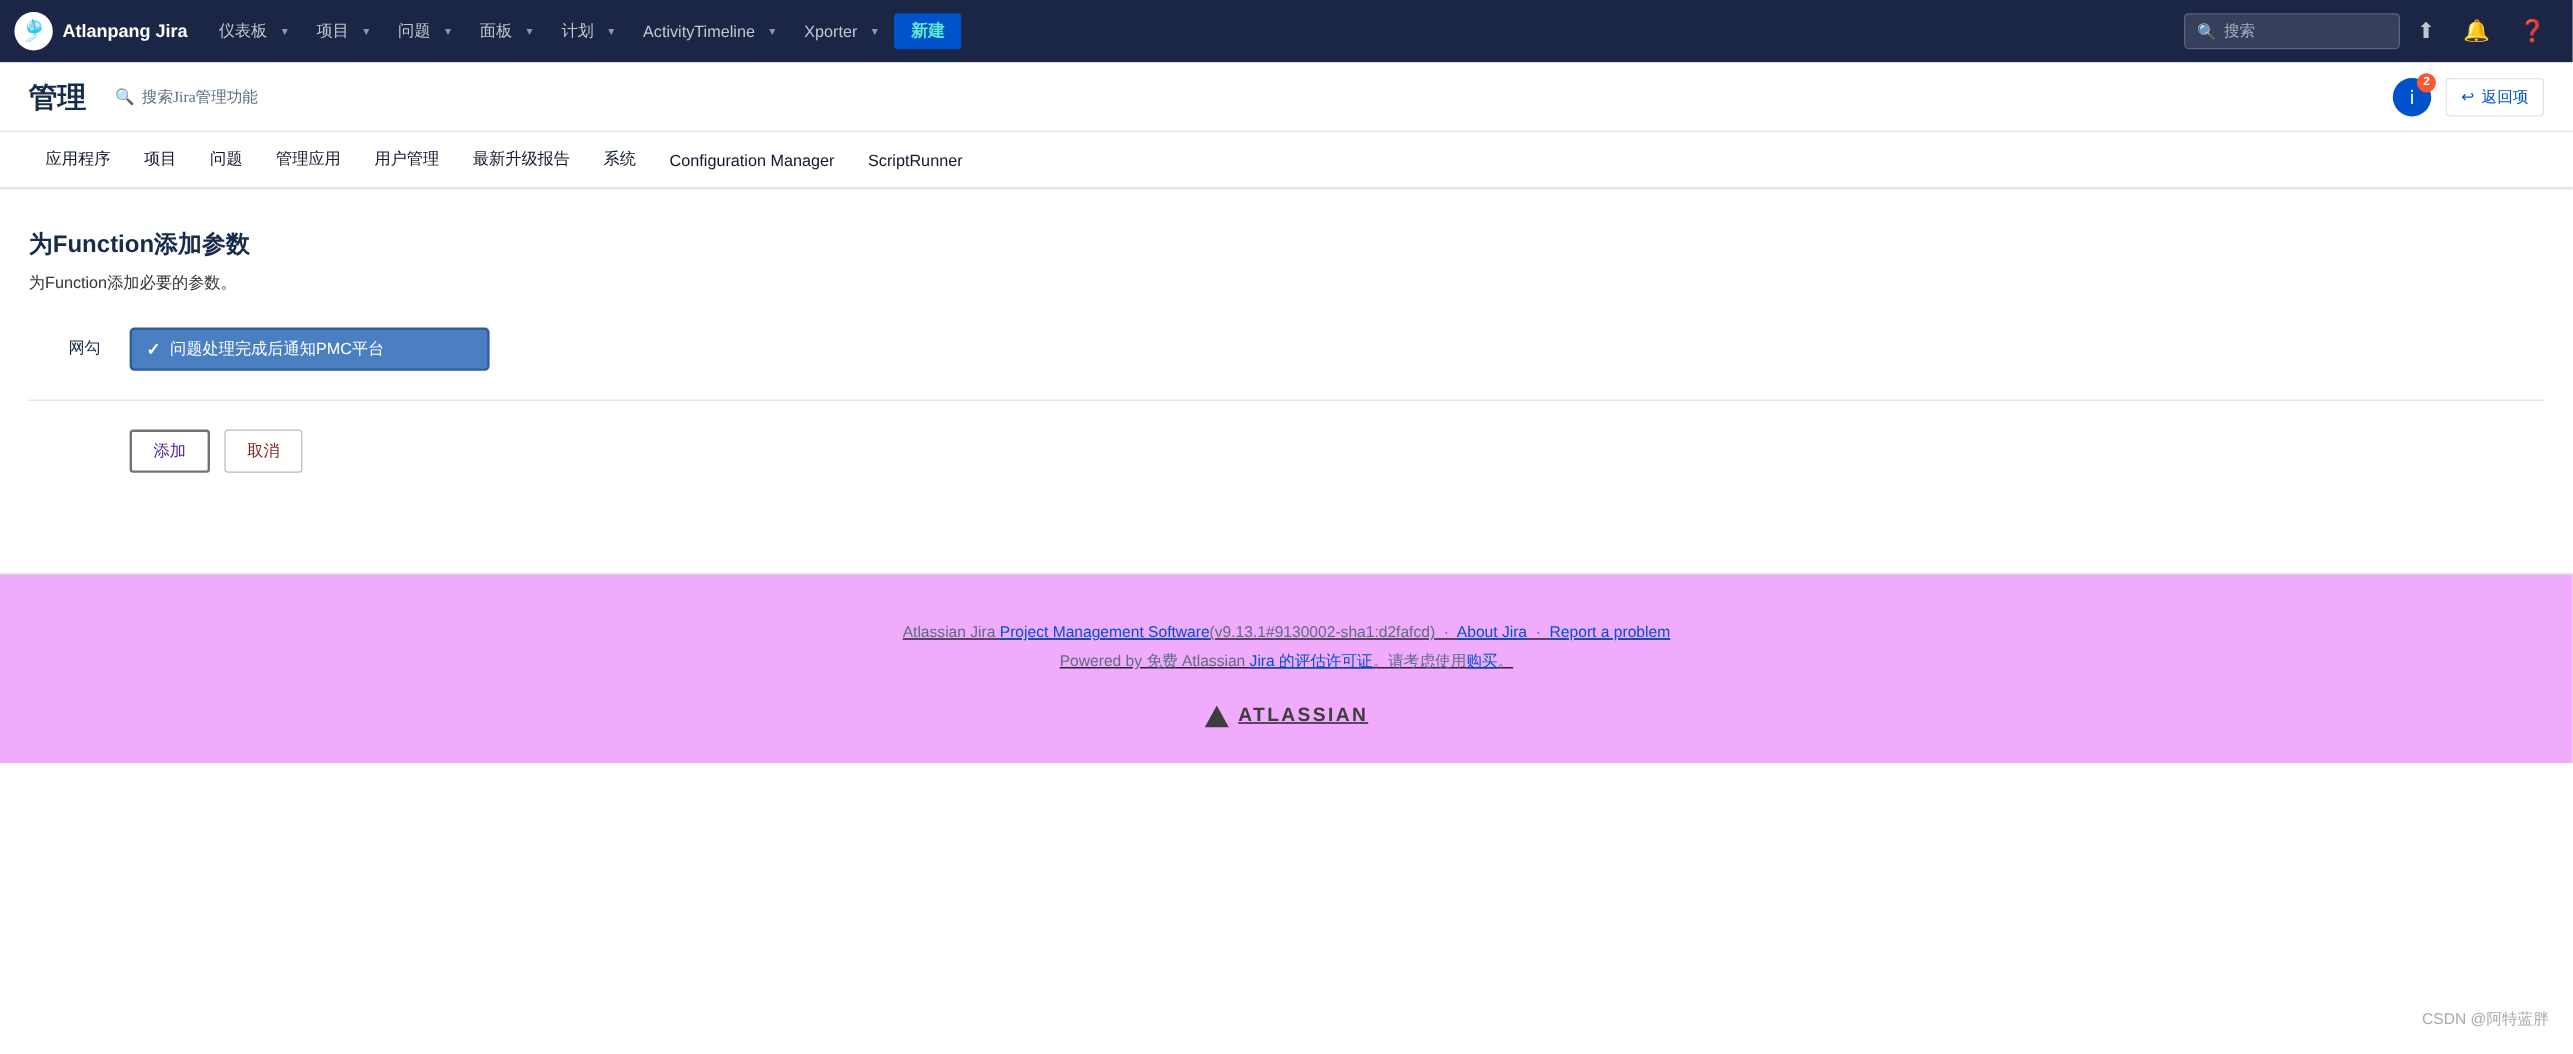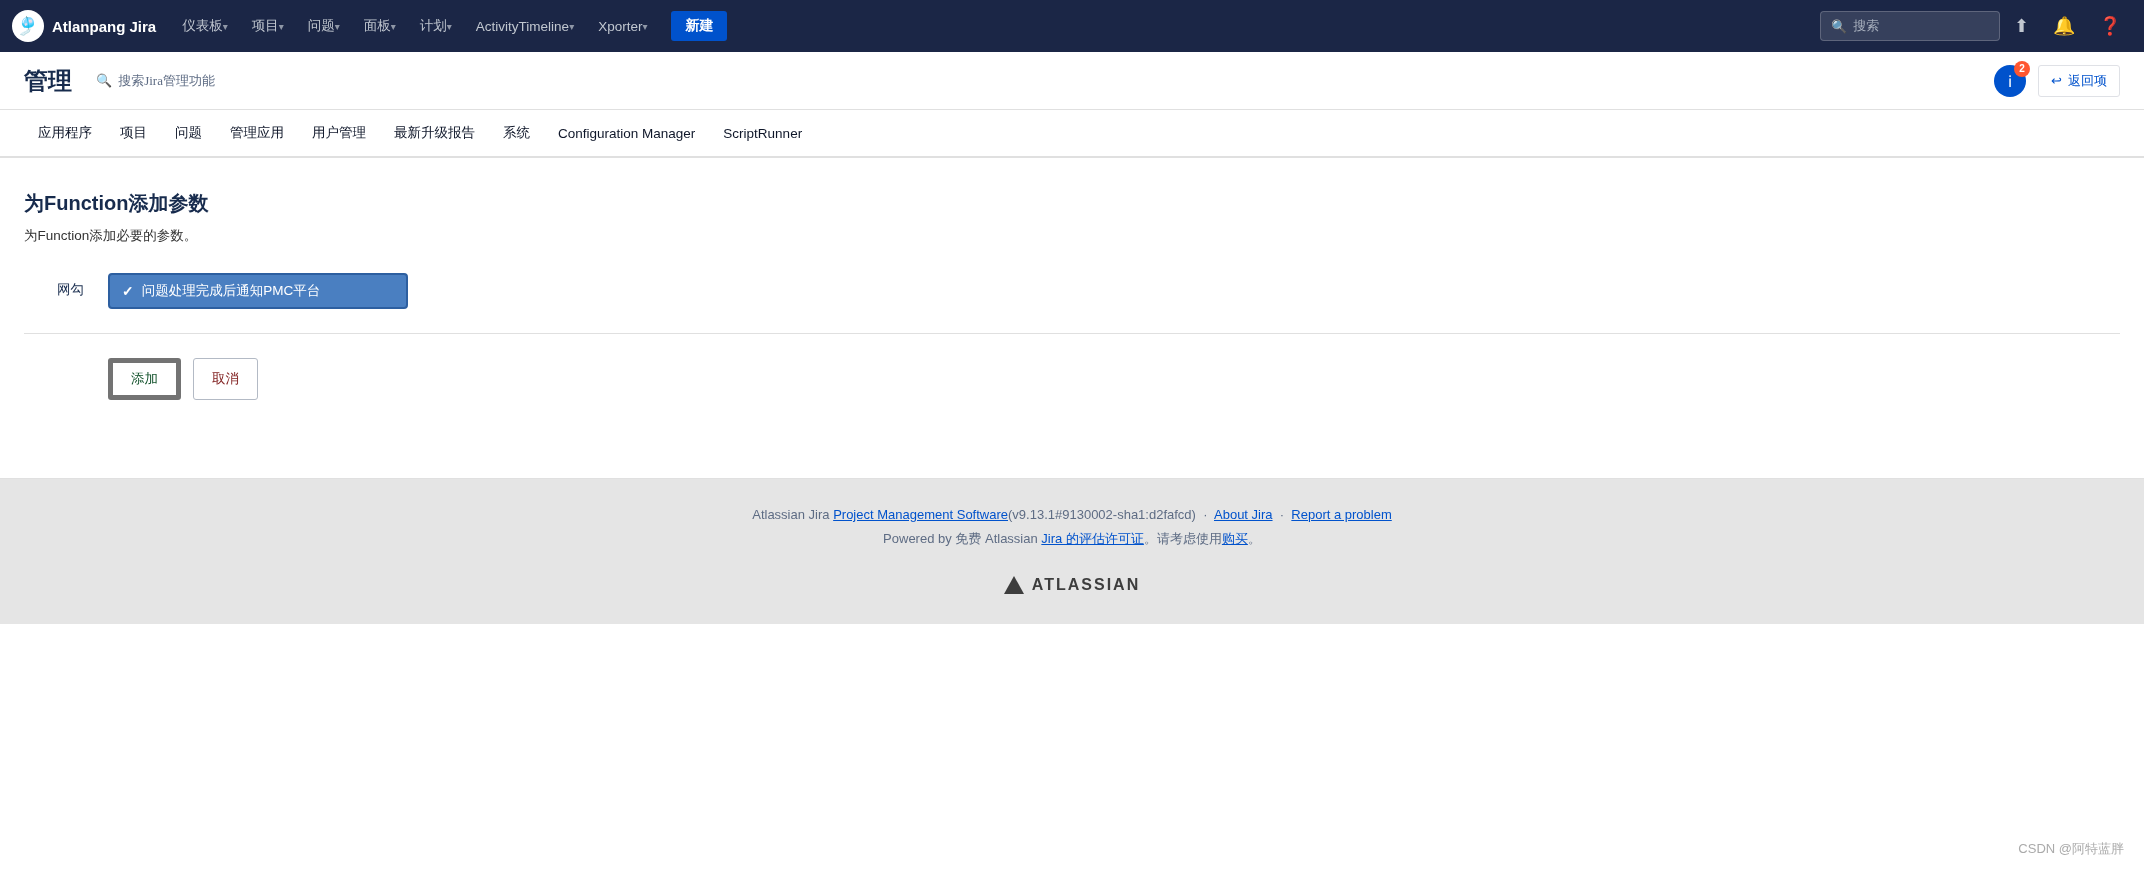--- a/index.html
+++ b/index.html
@@ -35,34 +35,34 @@
       font-size: 18px;
     }
     .nav-item {
       color: #c1c7d0;
       font-size: 13.5px;
       padding: 6px 10px;
       border-radius: 3px;
       cursor: pointer;
       display: flex;
       align-items: center;
-      gap: 0;
+      gap: 12px;
       white-space: nowrap;
     }
     .nav-chevron { font-size: 10px; opacity: 0.7; }
     .nav-new-btn {
       background: #0052cc;
-      color: #ffffff;
+      color: #5eead4;
       border: none;
       padding: 6px 14px;
       border-radius: 3px;
       font-size: 14px;
       font-weight: 600;
       cursor: pointer;
-      margin-left: 10px;
+      margin-left: 0;
     }
     .nav-spacer { flex: 1; }
     .nav-search {
       background: rgba(255,255,255,0.12);
       border: 1px solid rgba(255,255,255,0.2);
       border-radius: 4px;
       display: flex;
       align-items: center;
       padding: 5px 10px;
       gap: 6px;
@@ -232,43 +232,44 @@
     }
 
     
     .action-row {
       display: flex;
       gap: 12px;
       padding-left: 84px;
     }
     .btn-add {
       background: #fff;
-      border: 5px solid #737373;
-      color: #14532d;
+      border: 2px solid #737373;
+      color: #4c1d95;
       padding: 7px 18px;
       border-radius: 3px;
       font-size: 13.5px;
       cursor: pointer;
     }
     .btn-cancel {
       background: #fff;
       border: 1px solid #b3bac5;
       color: #7f1d1d;
       padding: 7px 18px;
       border-radius: 3px;
       font-size: 13.5px;
       cursor: pointer;
     }
 
     
     .footer {
-      background: #e5e5e5;
-      padding: 28px 24px 30px;
+      background: #f0abfc;
+      padding: 40px 24px 30px;
       text-align: center;
       border-top: 1px solid #e0e0e0;
+      text-decoration: underline;
     }
     .footer-line1 {
       font-size: 13px;
       color: #5e6c84;
       margin-bottom: 8px;
     }
     .footer-line2 {
       font-size: 13px;
       color: #5e6c84;
       margin-bottom: 28px;

